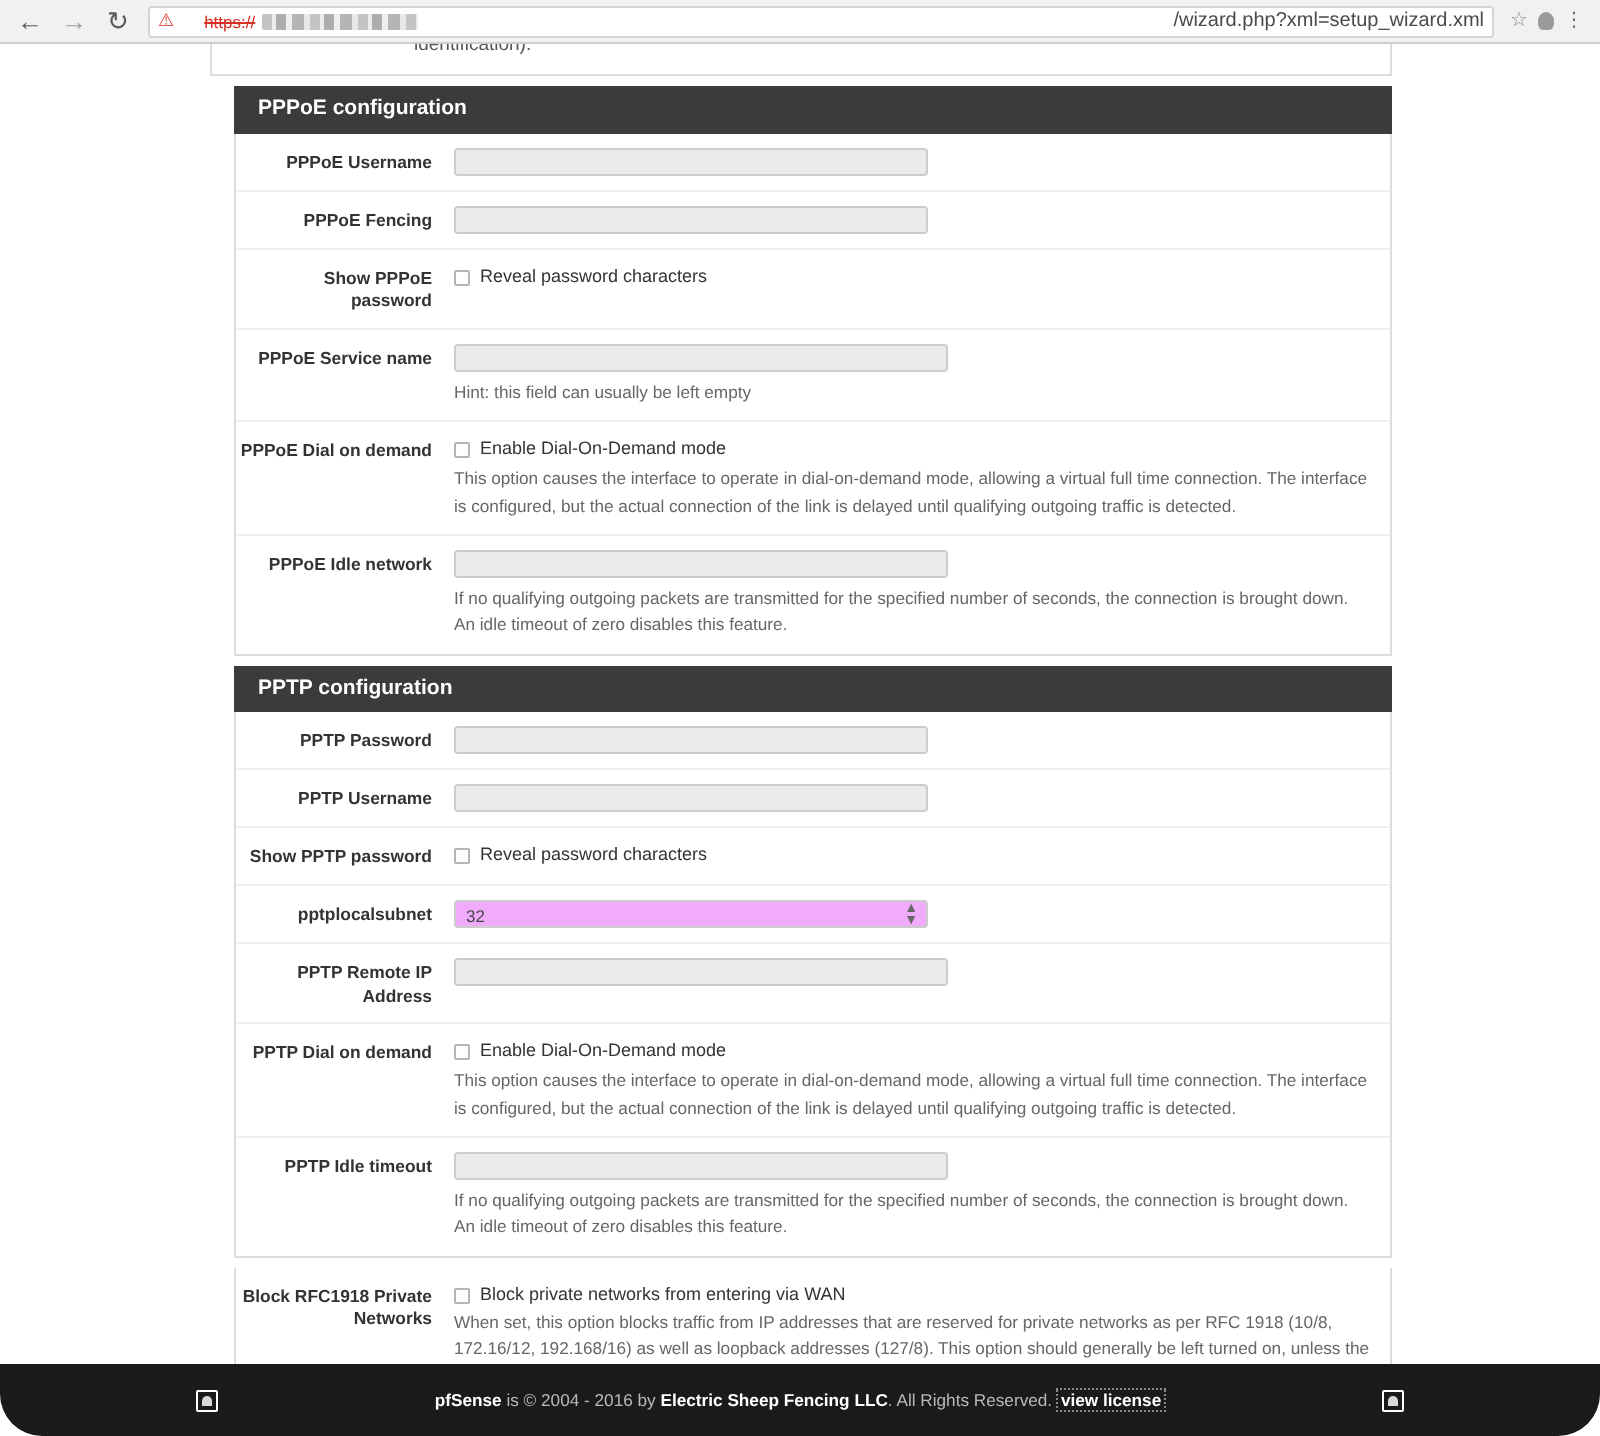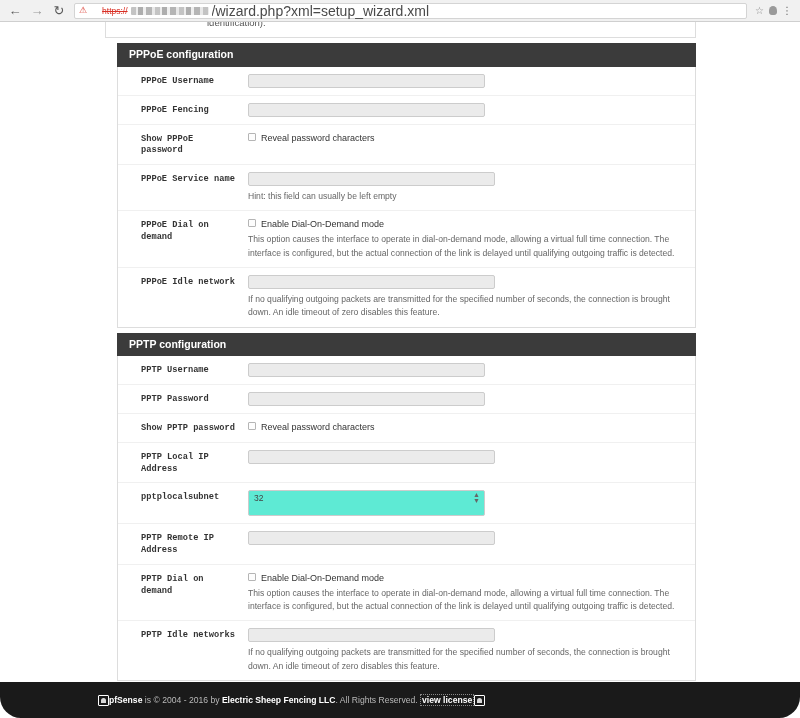--- a/index.html
+++ b/index.html
@@ -64,24 +64,25 @@
     width: 78px;
     background: repeating-linear-gradient(90deg,
        #b9b9b9 0px, #b9b9b9 5px, #e9e9e9 5px, #e9e9e9 7px,
        #9f9f9f 7px, #9f9f9f 12px, #ececec 12px, #ececec 15px,
        #a8a8a8 15px, #a8a8a8 21px, #e4e4e4 21px, #e4e4e4 24px);
     opacity: .85;
     border-radius: 1px;
   }
   .url-path {
     color: #4a4a4a;
-    font-size: 14px;
+    font-size: 10px;
     white-space: nowrap;
     overflow: hidden;
     flex: 1 1 auto;
+    text-align: right;
   }
   .omni-right { display: flex; align-items: center; gap: 5px; flex: 0 0 auto; padding-right: 2px; }
   .star-icon { color: #8a8a8a; font-size: 10px; line-height: 1; }
   .avatar-icon {
     width: 8px; height: 9px;
     background: #9a9a9a;
     border-radius: 50% 50% 35% 35%;
   }
   .kebab-icon {
     color: #6a6a6a; font-size: 10px; line-height: 1;
@@ -143,27 +144,27 @@
     align-items: flex-start;
     border-bottom: 1px solid #f0f0f0;
     padding: 7px 0 7px 0;
     min-height: 18px;
   }
   .form-row:last-child { border-bottom: none; }
 
   .form-label {
     width: 96px;
     flex: 0 0 96px;
+    text-align: right;
     font-size: 8.7px;
     font-weight: bold;
     color: #333333;
     line-height: 1.35;
     padding-top: 2px;
-    margin-left: 23px;
-    font-family: Liberation Mono, monospace;
+    margin-left: 2px;
   }
   .form-field {
     flex: 1 1 auto;
     padding-left: 11px;
     padding-right: 10px;
     min-width: 0;
   }
 
   .text-input {
     display: block;
@@ -175,22 +176,22 @@
     font-size: 9px;
     color: #555;
     padding: 0 4px;
     font-family: "Liberation Sans", sans-serif;
   }
   .text-input.wide { width: 247px; }
 
   .select-input {
     position: relative;
     width: 237px;
-    height: 26px;
-    background: #5eead4;
+    height: 14px;
+    background: #f0abfc;
     border: 1px solid #cccccc;
     border-radius: 2px;
   }
   .select-value {
     position: absolute;
     left: 5px; top: 1px;
     font-size: 8.5px;
     color: #444;
     line-height: 12px;
   }
@@ -199,21 +200,21 @@
     right: 4px; top: 1px;
     font-size: 7px;
     line-height: 6px;
     color: #666;
     text-align: center;
   }
   .select-arrow span { display: block; height: 6px; }
 
   .checkbox-line {
     display: flex;
-    align-items: flex-start;
+    align-items: flex-end;
     gap: 5px;
     padding-top: 1px;
   }
   .cbox {
     width: 8px; height: 8px;
     border: 1px solid #b5b5b5;
     background: #fdfdfd;
     border-radius: 1px;
     flex: 0 0 auto;
     position: relative;
@@ -254,21 +255,21 @@
   .chev { font-size: 9px; font-weight: normal; }
 
   
   .footer {
     position: absolute;
     left: 0; right: 0; bottom: 0;
     height: 36px;
     background: #1a1a1a;
     display: flex;
     align-items: center;
-    justify-content: flex-start;
+    justify-content: space-between;
     padding: 0 98px;
   }
   .footer-img {
     width: 11px; height: 11px;
     border: 1px solid #ffffff;
     border-radius: 1px;
     position: relative;
     background: #1a1a1a;
     flex: 0 0 auto;
   }
@@ -379,49 +380,43 @@
         </div>
 
       </div>
     </div>
 
     <div class="panel">
       <div class="panel-heading">PPTP configuration</div>
       <div class="panel-body">
 
         <div class="form-row">
+          <div class="form-label">PPTP Password</div>
+          <div class="form-field">
+            <input class="text-input" type="password" value="" style="">
+          </div>
+        </div>
+
+        <div class="form-row">
           <div class="form-label">PPTP Username</div>
           <div class="form-field">
             <input class="text-input" type="text" value="" style="">
-          </div>
-        </div>
-
-        <div class="form-row">
-          <div class="form-label">PPTP Password</div>
-          <div class="form-field">
-            <input class="text-input" type="password" value="" style="">
           </div>
         </div>
 
         <div class="form-row">
           <div class="form-label">Show PPTP password</div>
           <div class="form-field">
             <div class="checkbox-line">
               <span class="cbox"></span>
               <span class="cbox-label">Reveal password characters</span>
             </div>
           </div>
         </div>
 
-        <div class="form-row">
-          <div class="form-label">PPTP Local IP Address</div>
-          <div class="form-field">
-            <input class="text-input wide" type="text" value="" style="">
-          </div>
-        </div>
 
         <div class="form-row">
           <div class="form-label">pptplocalsubnet</div>
           <div class="form-field">
             <div class="select-input">
               <span class="select-value">32</span>
               <span class="select-arrow">
                   <span>▲</span>
                   <span>▼</span>
                 </span>
@@ -441,21 +436,21 @@
           <div class="form-field">
             <div class="checkbox-line">
               <span class="cbox"></span>
               <span class="cbox-label">Enable Dial-On-Demand mode</span>
             </div>
             <div class="helptext">This option causes the interface to operate in dial-on-demand mode, allowing a virtual full time connection. The interface is configured, but the actual connection of the link is delayed until qualifying outgoing traffic is detected.</div>
           </div>
         </div>
 
         <div class="form-row">
-          <div class="form-label">PPTP Idle networks</div>
+          <div class="form-label">PPTP Idle timeout</div>
           <div class="form-field">
             <input class="text-input wide" type="text" value="" style="">
             <div class="helptext">If no qualifying outgoing packets are transmitted for the specified number of seconds, the connection is brought down. An idle timeout of zero disables this feature.</div>
           </div>
         </div>
 
       </div>
     </div>
 
     <div class="panel">

